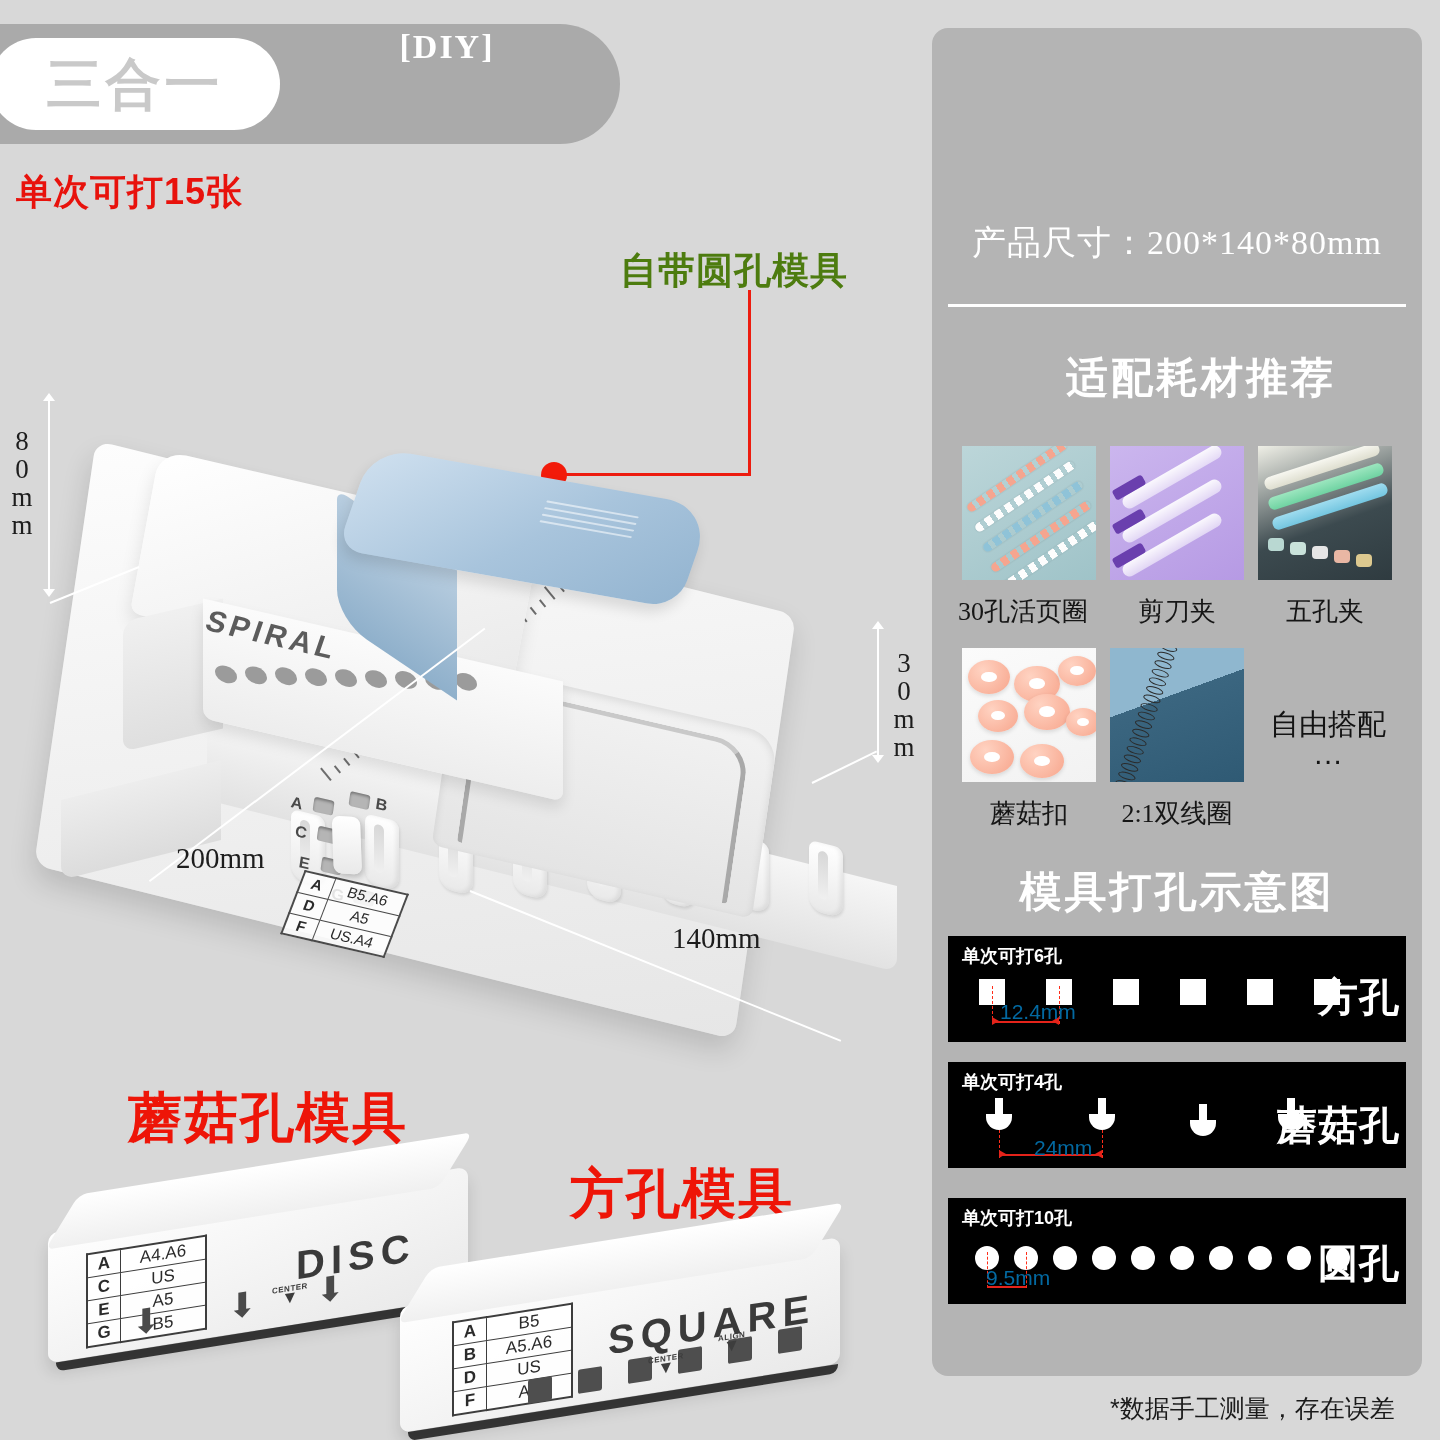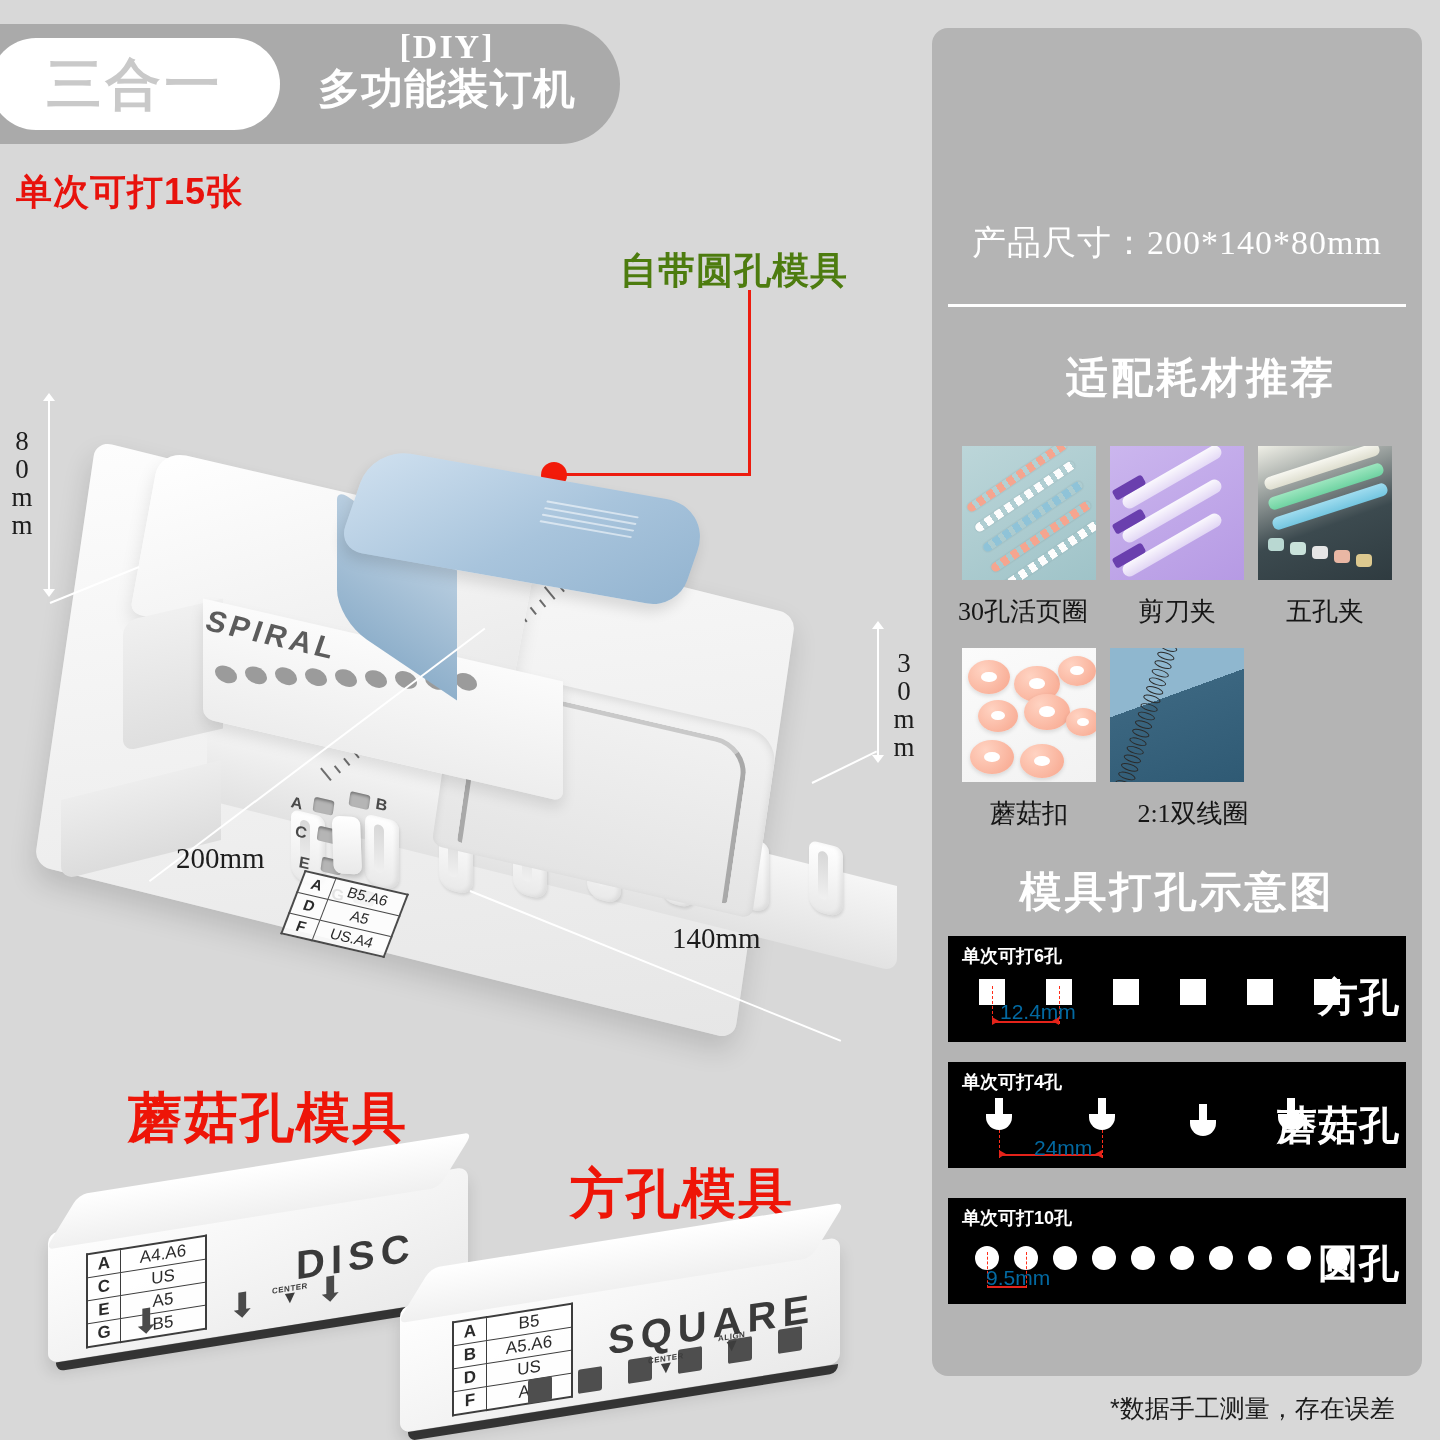--- a/index.html
+++ b/index.html
@@ -340,21 +340,20 @@
 <body>
 
 <div id="page">
 
   <div class="header-band">
     <div class="header-pill">
       <span class="header-pill-text">三合一</span>
     </div>
     <div class="header-right">
       <div class="header-diy">[DIY]</div>
-      <div class="header-sub">多功能装订机</div>
     </div>
   </div>
   <div class="sheets-note">单次可打15张</div>
 
   <div class="product-stage">
 
     <div class="callout-text" style="top:16px;left:620px;">自带圆孔模具</div>
     <div class="callout-line-v" style="top:60px;"></div>
     <div class="callout-line-h" style="top:243px;"></div>
     <div class="callout-dot" style="top:232px;"></div>
@@ -662,23 +661,27 @@
           <i style="top:81px;"></i>
           <i style="top:90px;"></i>
           <i style="top:99px;"></i>
         <i style="top:108px;"></i>
           <i style="top:117px;"></i>
           <i style="top:126px;"></i>
           <i style="top:135px;"></i>
         <i style="top:144px;"></i>
       </div>
     </div>
+    <div class="free-combo" style="left:326px;top:678px;width:140px;">
+      <div>自由搭配</div>
+      <div>···</div>
+    </div>
 
     <div class="thumb-cap" style="left:17px;top:768px;">蘑菇扣</div>
-    <div class="thumb-cap" style="left:181px;top:768px;">2:1双线圈</div>
+    <div class="thumb-cap" style="left:165px;top:768px;">2:1双线圈</div>
 
     <div class="sec-title" style="top:836px;">模具打孔示意图</div>
 
     <div class="diagram" style="top:908px;height:106px;">
       <div class="dg-title">单次可打6孔</div>
       <div class="dg-name" style="top:34px;">方孔</div>
       <div class="sq" style="left:31px;top:43px;"></div>
       <div class="sq" style="left:98px;top:43px;"></div>
       <div class="sq" style="left:165px;top:43px;"></div>
       <div class="sq" style="left:232px;top:43px;"></div>

